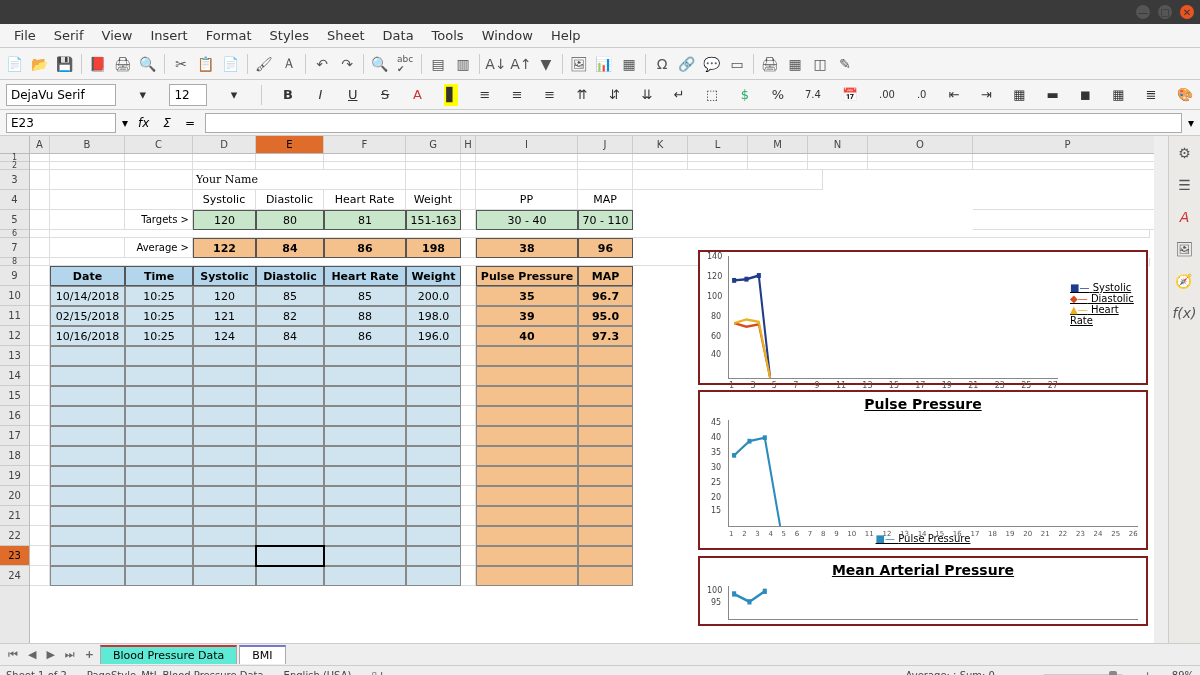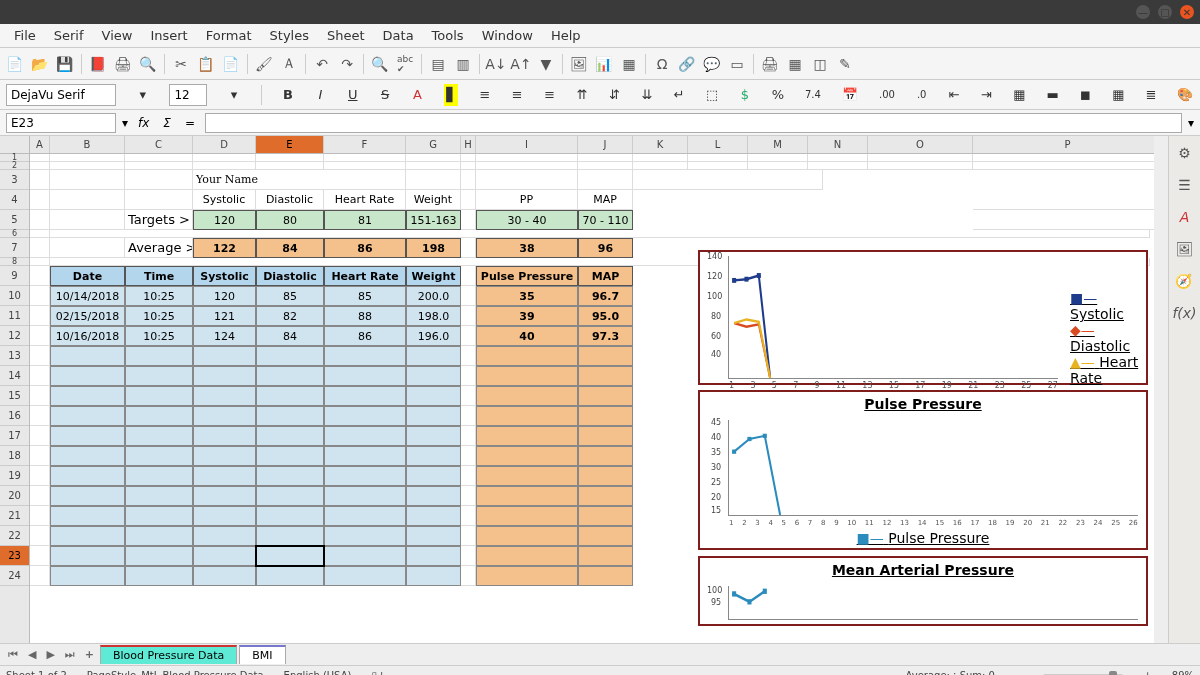--- a/index.html
+++ b/index.html
@@ -59,28 +59,28 @@
 
 .cA{width:20px;} .cB{width:75px;} .cC{width:68px;} .cD{width:63px;} .cE{width:68px;} .cF{width:82px;} .cG{width:55px;} .cH{width:15px;} .cI{width:102px;} .cJ{width:55px;} .cK{width:55px;} .cL{width:60px;} .cM{width:60px;} .cN{width:60px;} .cO{width:105px;} .cP{width:190px;}
 
 
 .hdr-green { background: #c8e6c9; text-align: center; border: 1px solid #555; }
 .avg-orange { background: #f4c08c; text-align: center; font-weight: bold; border: 1px solid #555; }
 .tbl-head { background: #b4d6ec; text-align: center; font-weight: bold; border: 1px solid #555; }
 .tbl-head-o { background: #f4c08c; text-align: center; font-weight: bold; border: 1px solid #555; }
 .tbl-cell { background: #d0e4f0; text-align: center; border: 1px solid #888; }
 .tbl-cell-o { background: #f4c08c; text-align: center; font-weight: bold; border: 1px solid #888; }
-.lbl { text-align: right; font-size: 13px; }
+.lbl { text-align: right; font-size: 10px; }
 .caption { background: #fff; border: 2px solid #a52a2a; text-align: center; font-size: 10px; padding: 3px; }
 
 
 .chart-wrap { position: absolute; background: #fff; border: 2px solid #7f1d1d; text-decoration: underline; }
 .chart-wrap .ctitle { text-align: center; font-weight: bold; font-size: 14px; padding: 4px; }
 .chart-wrap .plot { flex: 1; position: relative; margin: 4px 8px 4px 28px; border-left: 1px solid #888; border-bottom: 1px solid #888; }
-.chart-wrap .legend { font-size: 14px; margin-top: 8px; }
+.chart-wrap .legend { font-size: 10px; }
 .axis-lbl { position: absolute; font-size: 8px; color: #444; }
 
 
 .tabbar { height: 22px; background: #eee; border-top: 1px solid #ccc; display: flex; align-items: center; padding: 0 4px; gap: 2px; }
 .tabbar .nav { padding: 0 4px; color: #666; font-size: 11px;}
 .tabbar .tab { padding: 2px 12px; border: 1px solid #aaa; background: #fff; font-size: 11px; border-bottom: none; position: relative;}
 .tabbar .tab.active { background: #5eead4; font-weight: normal; border-top: 2px solid #c33;}
 .tabbar .tab.bmi { border-top: 2px solid #77c;}
 
 

